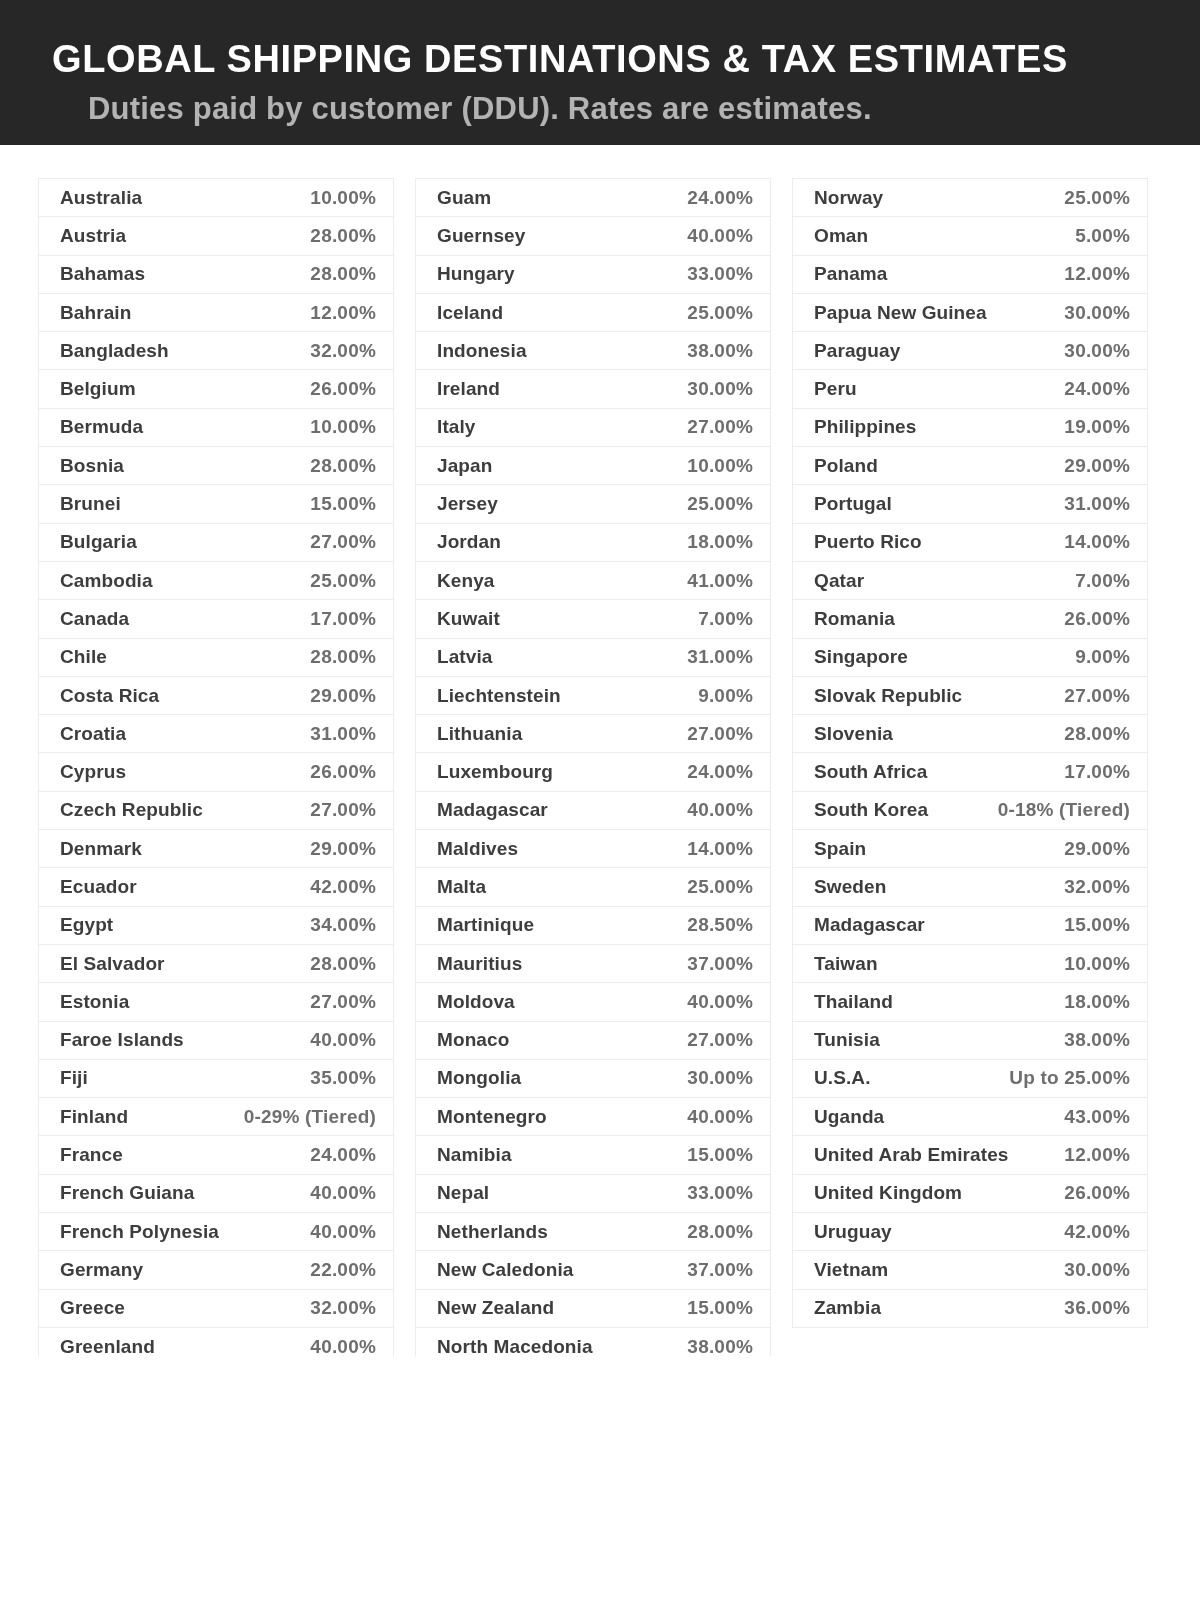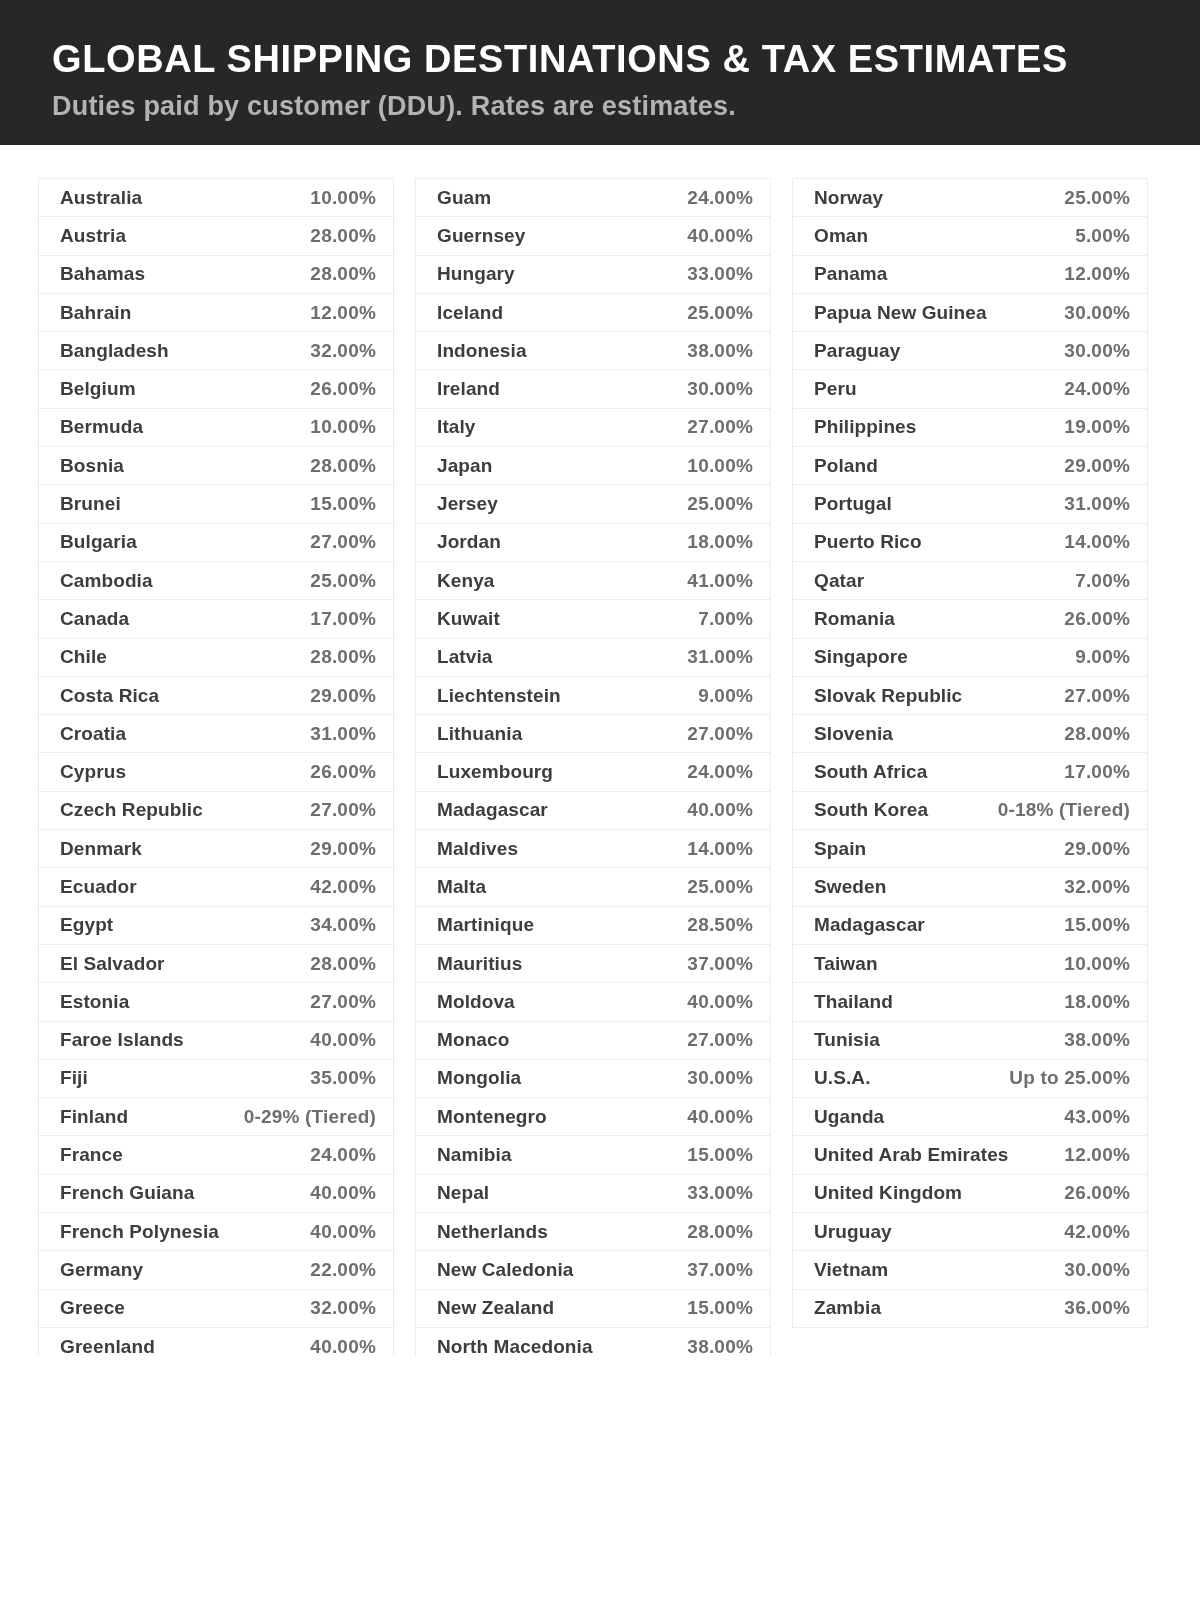--- a/index.html
+++ b/index.html
@@ -21,24 +21,25 @@
   .header-title {
     color: var(--title-color, #ffffff);
     font-size: 38px;
     font-weight: 800;
     letter-spacing: 0.6px;
     line-height: 1.05;
     white-space: nowrap;
   }
   .header-subtitle {
     color: var(--subtitle-color, #b3b3b3);
-    font-size: 27px;
+    font-size: 31px;
     font-weight: 700;
     margin-top: 11px;
     letter-spacing: 0.2px;
+    margin-left: 36px;
   }
 
   
   .table-wrap {
     padding: 33px 52px 0 38px;
     display: grid;
     grid-template-columns: repeat(3, 1fr);
     column-gap: 21px;
     align-items: start;
   }

